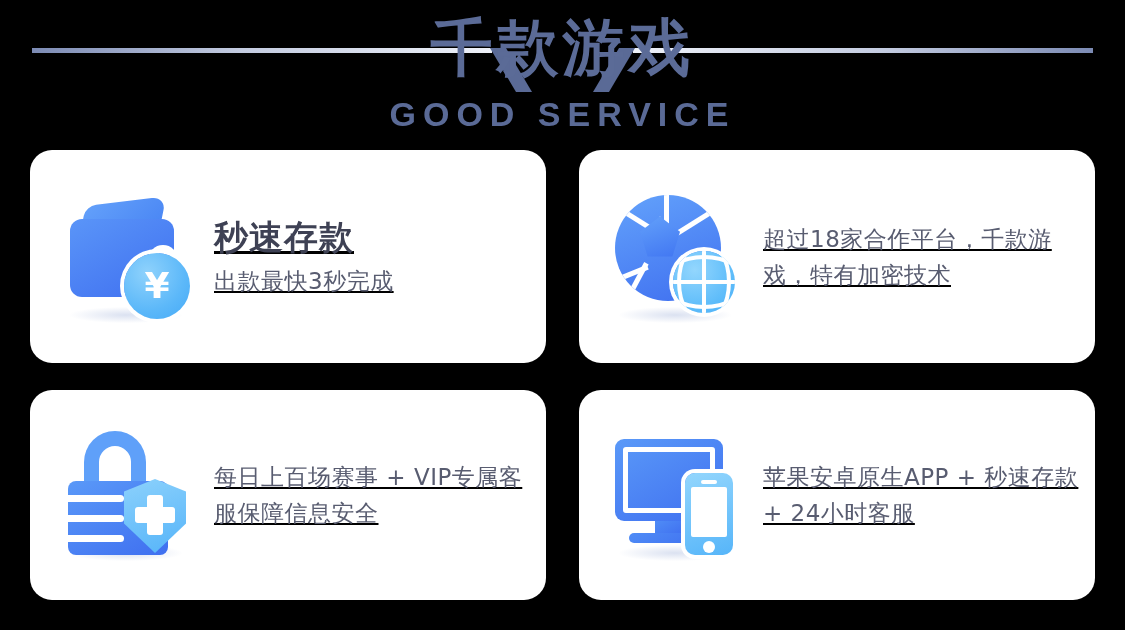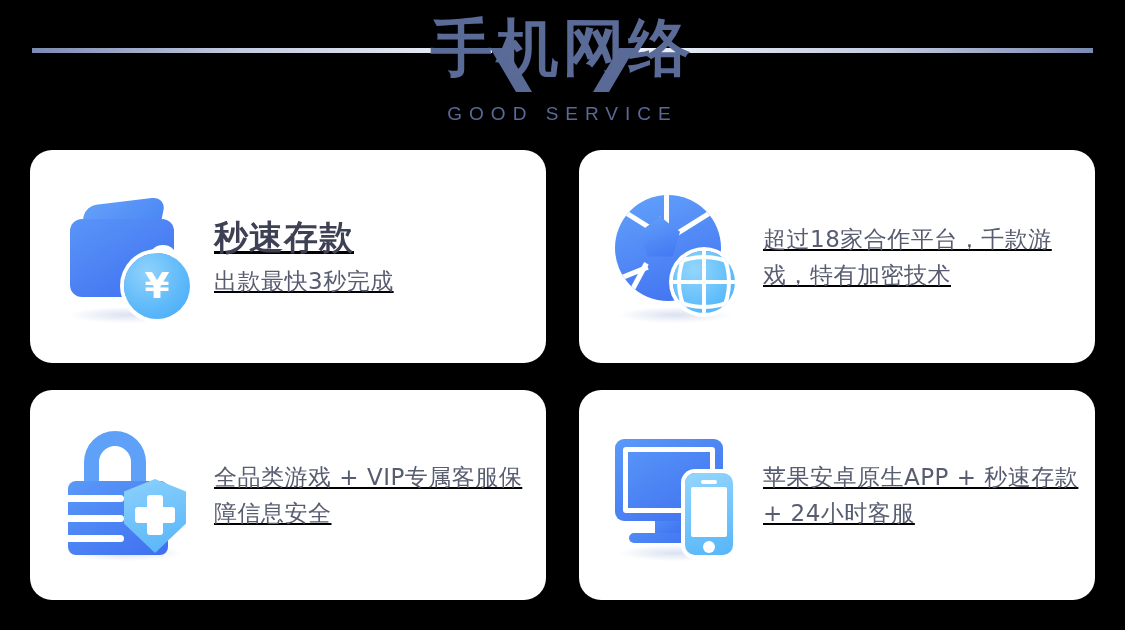--- a/index.html
+++ b/index.html
@@ -26,21 +26,21 @@
   .deco-slash.right { right: 490px; clip-path: polygon(62% 0, 100% 0, 38% 100%, 0 100%); width: 42px; }
 
   .title-cn {
     position: absolute; top: 8px; left: 0; width: 1125px; text-align: center;
     font-size: 62px; font-weight: 700; color: #5b6b97;
     letter-spacing: 4px; line-height: 80px;
     font-family: "DejaVu Sans", "Liberation Sans", sans-serif;
   }
   .title-en {
     position: absolute; top: 96px; left: 0; width: 1125px; text-align: center;
-    font-size: 19px; font-weight: 400; color: #5a6a96;
+    font-size: 34px; font-weight: 700; color: #5a6a96;
     letter-spacing: 7px; line-height: 36px;
   }
 
   
   .grid {
     position: absolute; top: 150px; left: 30px;
     width: 1065px;
     display: grid;
     grid-template-columns: 516px 516px;
     grid-template-rows: 213px 210px;
@@ -148,21 +148,21 @@
 </head>
 <body>
 
 <div class="page">
 
   <div class="header">
     <div class="deco-line left"></div>
     <div class="deco-slash left"></div>
     <div class="deco-line right"></div>
     <div class="deco-slash right"></div>
-    <div class="title-cn">手机网络</div>
+    <div class="title-cn">千款游戏</div>
     <div class="title-en">GOOD SERVICE</div>
   </div>
 
   <div class="grid">
 
     <div class="card">
       <div class="icon-wrap">
         <div class="shadow-blob"></div>
         <div class="w-flap"></div>
         <div class="w-body"></div>
@@ -211,21 +211,21 @@
         <div class="l-body">
           <s></s>
           <s></s>
           <s></s>
         </div>
         <div class="l-shield"></div>
         <div class="l-cross-v"></div>
         <div class="l-cross-h"></div>
       </div>
       <div class="txt">
-        <div class="c-desc">全品类游戏 + VIP专属客服保障信息安全</div>
+        <div class="c-desc">每日上百场赛事 + VIP专属客服保障信息安全</div>
       </div>
     </div>
 
     <div class="card">
       <div class="icon-wrap">
         <div class="shadow-blob"></div>
         <div class="m-outer">
           <div class="m-inner"></div>
         </div>
         <div class="m-neck"></div>

